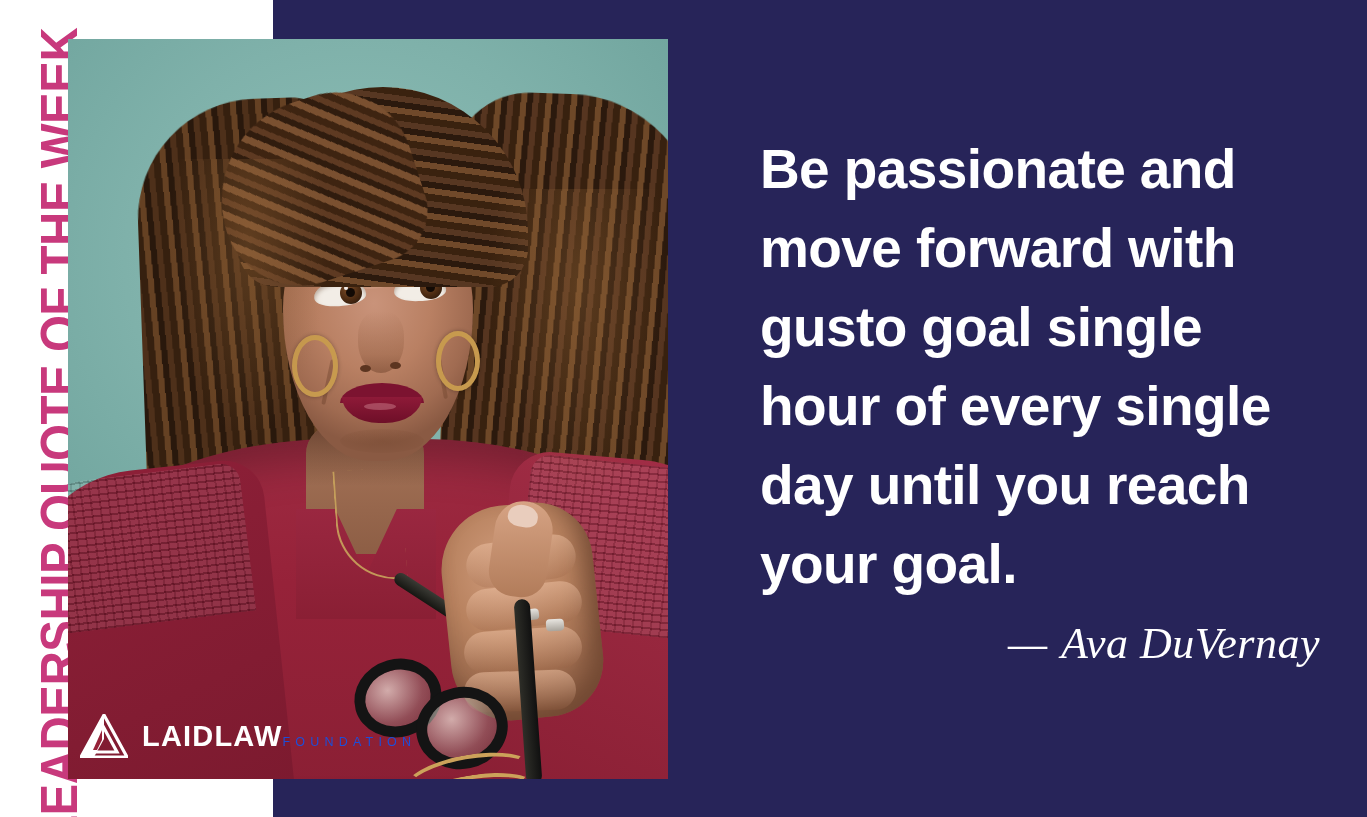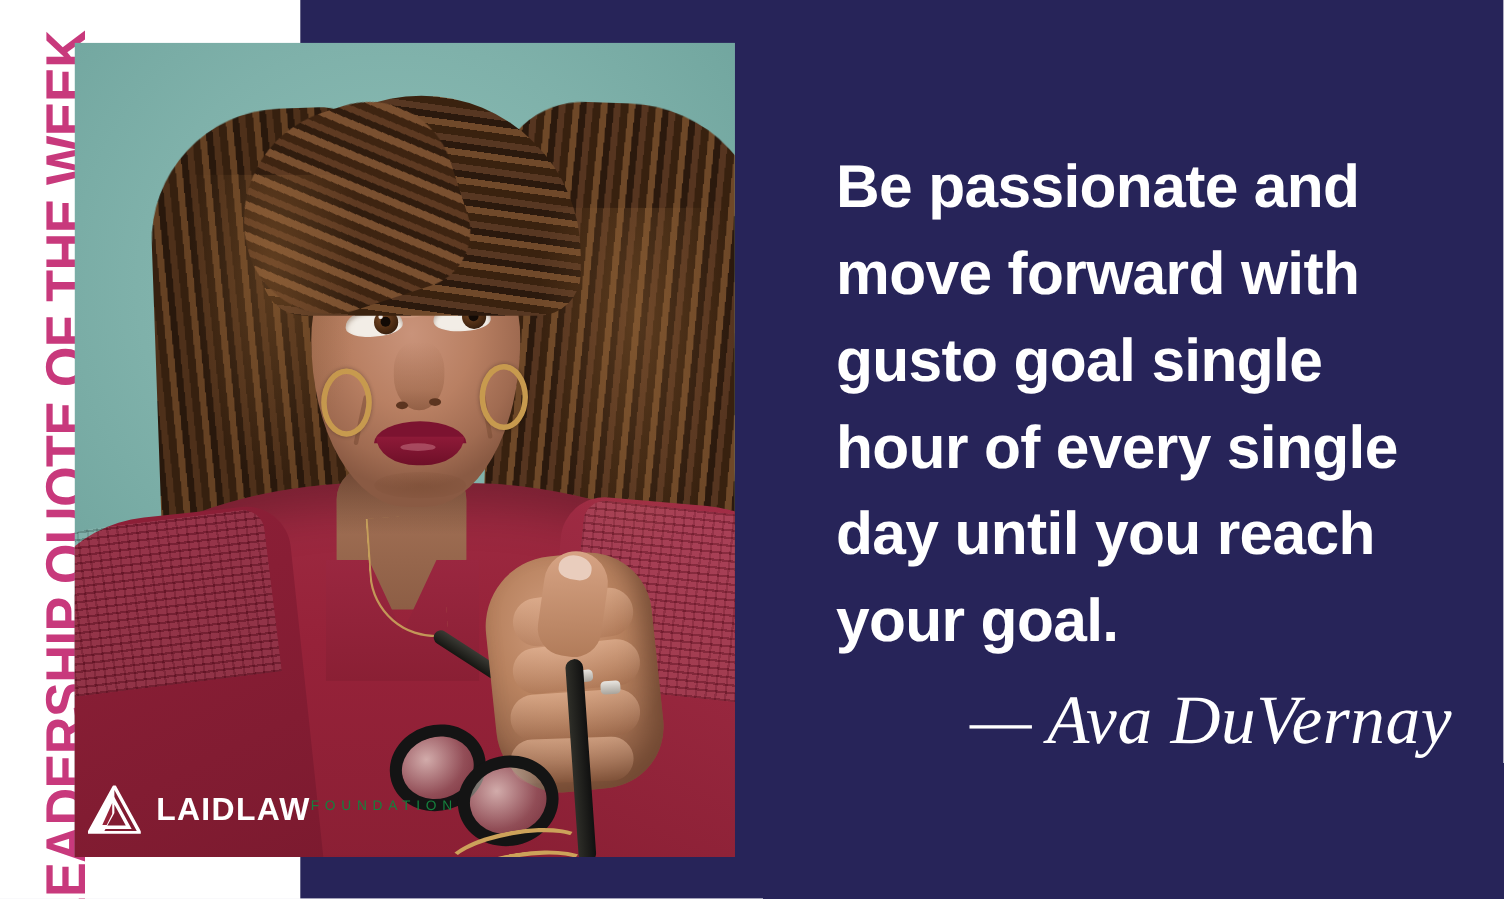--- a/index.html
+++ b/index.html
@@ -395,25 +395,25 @@
   .logo-mark { width: 48px; height: 44px; display: block; }
   .logo-text { display: flex; flex-direction: row; line-height: 1; }
   .logo-main {
     color: #ffffff;
     font-family: "Liberation Sans", sans-serif;
     font-weight: bold;
     font-size: 29px;
     letter-spacing: 1.2px;
   }
   .logo-sub {
-    color: #15803d;
+    color: #1d4ed8;
     font-family: "Liberation Sans", sans-serif;
     font-size: 12.5px;
     letter-spacing: 5.2px;
-    margin-top: 4px;
+    margin-top: 14px;
   }
 
   
   .quote-block {
     position: absolute;
     left: 760px;
     top: 130px;
     width: 560px;
   }
   .quote-text {
@@ -427,21 +427,21 @@
   }
   .attribution {
     position: absolute;
     left: 760px;
     top: 618px;
     width: 560px;
     text-align: right;
     color: #ffffff;
     font-family: "Liberation Serif", serif;
     font-style: italic;
-    font-size: 63px;
+    font-size: 44px;
     letter-spacing: 0.5px;
     white-space: nowrap;
   }
   .attribution .dash { margin-right: 16px; letter-spacing: -2px; }
 </style>
 </head>
 <body>
 
 <div id="stage">
 

